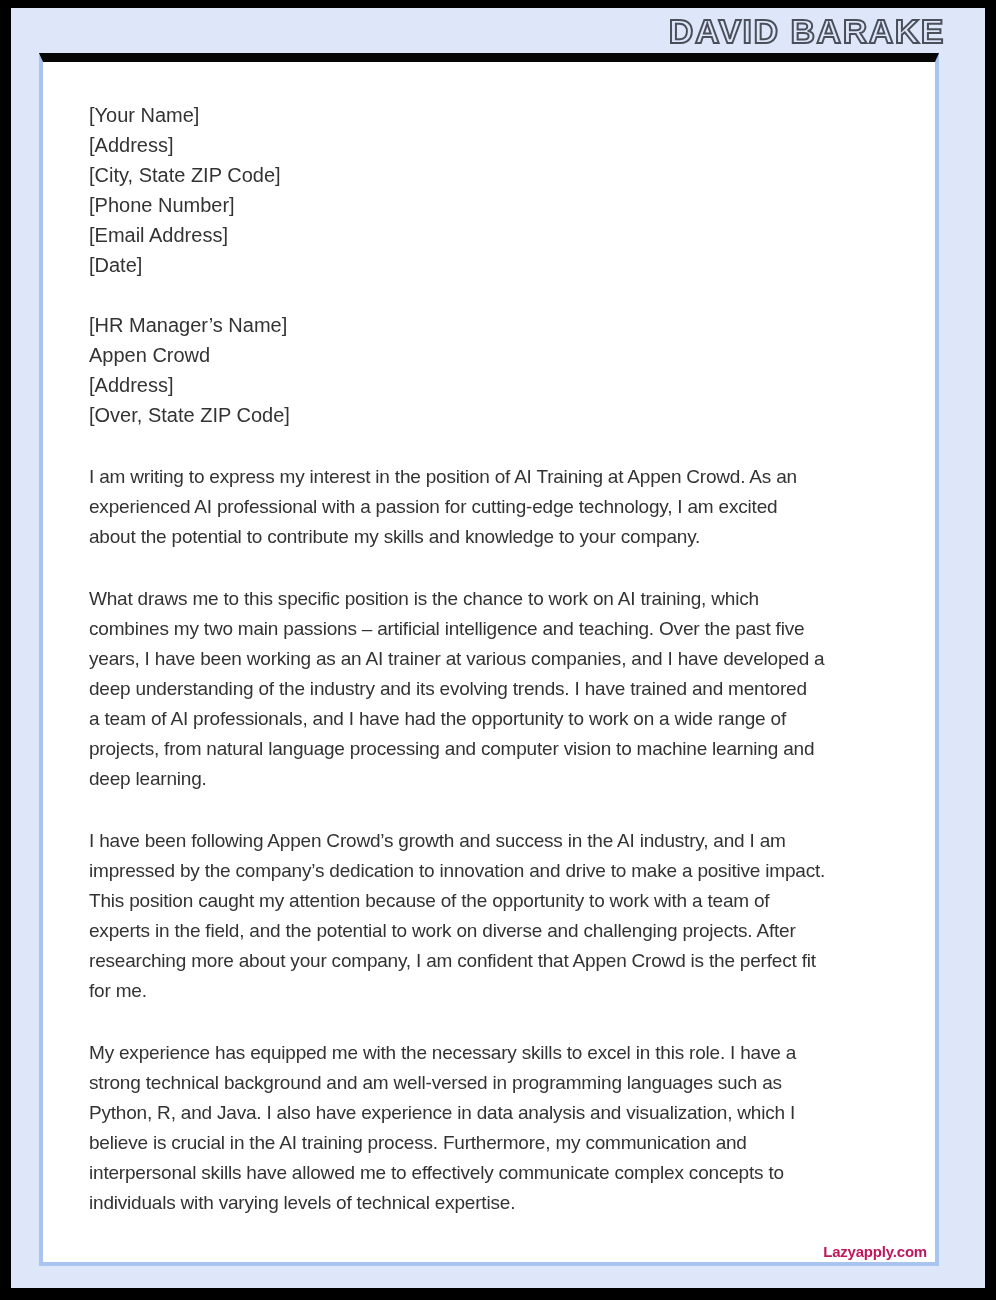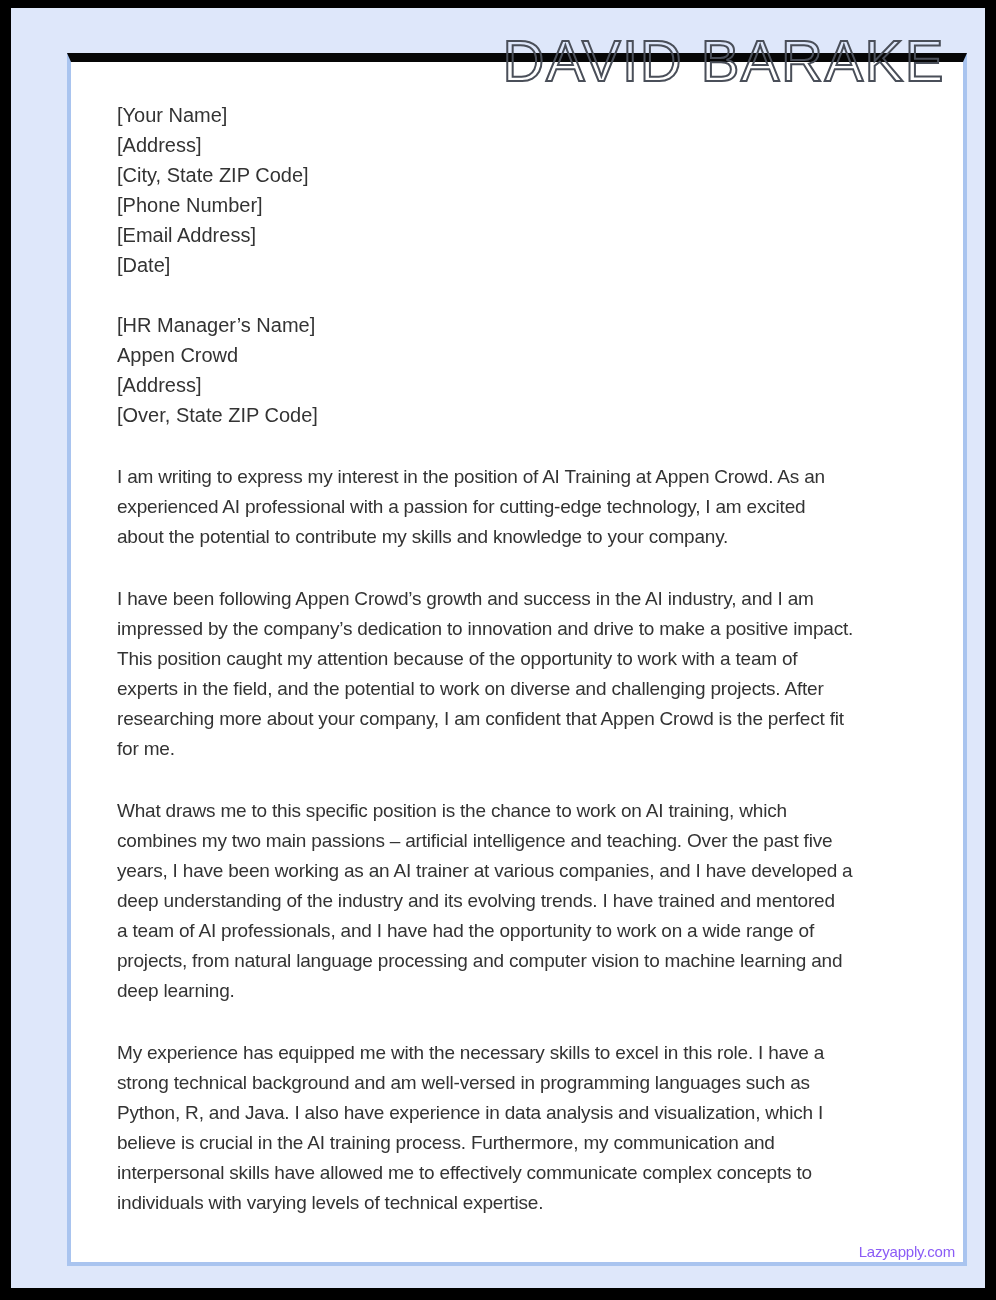--- a/index.html
+++ b/index.html
@@ -13,33 +13,33 @@
     width: 996px;
     height: 1300px;
     box-sizing: border-box;
     background: #dee7fa;
     border: solid #000000;
     border-width: 8px 11px 12px 11px;
     overflow: hidden;
   }
   .brand-name {
     position: absolute;
-    top: 19px;
+    top: 4px;
     right: 40px;
     z-index: 3;
-    font-size: 58px;
-    font-weight: 400;
+    font-size: 34px;
+    font-weight: 700;
     letter-spacing: 1.5px;
     color: transparent;
     -webkit-text-stroke: 2px #4a4f59;
     white-space: nowrap;
   }
   .page {
     position: absolute;
-    left: 56px;
+    left: 28px;
     top: 45px;
     z-index: 1;
     width: 900px;
     height: 1213px;
     box-sizing: border-box;
     background: #ffffff;
     border-top: 9px solid #060606;
     border-left: 4px solid #a9c4ef;
     border-right: 4px solid #a9c4ef;
     border-bottom: 4px solid #a9c4ef;
@@ -64,21 +64,22 @@
     font-stretch: condensed;
     margin-top: 32px;
   }
   .watermark {
     position: absolute;
     right: 8px;
     bottom: 2px;
     z-index: 2;
     font-size: 15px;
     letter-spacing: -0.2px;
-    color: #8b5cf6;
+    color: #be185d;
+    font-weight: bold;
   }
 </style>
 </head>
 <body>
 
 <div class="frame">
 
   <div class="brand-name">DAVID BARAKE</div>
 
   <div class="page">
@@ -94,34 +95,34 @@
       <div class="block">[HR Manager’s Name]
 Appen Crowd
 [Address]
 [Over, State ZIP Code]</div>
 
 
       <div class="block para">I am writing to express my interest in the position of AI Training at Appen Crowd. As an
 experienced AI professional with a passion for cutting-edge technology, I am excited
 about the potential to contribute my skills and knowledge to your company.</div>
 
-      <div class="block para">I have been following Appen Crowd’s growth and success in the AI industry, and I am
-impressed by the company’s dedication to innovation and drive to make a positive impact.
-This position caught my attention because of the opportunity to work with a team of
-experts in the field, and the potential to work on diverse and challenging projects. After
-researching more about your company, I am confident that Appen Crowd is the perfect fit
-for me.</div>
-
       <div class="block para">What draws me to this specific position is the chance to work on AI training, which
 combines my two main passions – artificial intelligence and teaching. Over the past five
 years, I have been working as an AI trainer at various companies, and I have developed a
 deep understanding of the industry and its evolving trends. I have trained and mentored
 a team of AI professionals, and I have had the opportunity to work on a wide range of
 projects, from natural language processing and computer vision to machine learning and
 deep learning.</div>
+
+      <div class="block para">I have been following Appen Crowd’s growth and success in the AI industry, and I am
+impressed by the company’s dedication to innovation and drive to make a positive impact.
+This position caught my attention because of the opportunity to work with a team of
+experts in the field, and the potential to work on diverse and challenging projects. After
+researching more about your company, I am confident that Appen Crowd is the perfect fit
+for me.</div>
 
       <div class="block para">My experience has equipped me with the necessary skills to excel in this role. I have a
 strong technical background and am well-versed in programming languages such as
 Python, R, and Java. I also have experience in data analysis and visualization, which I
 believe is crucial in the AI training process. Furthermore, my communication and
 interpersonal skills have allowed me to effectively communicate complex concepts to
 individuals with varying levels of technical expertise.</div>
 
     </div>
 

